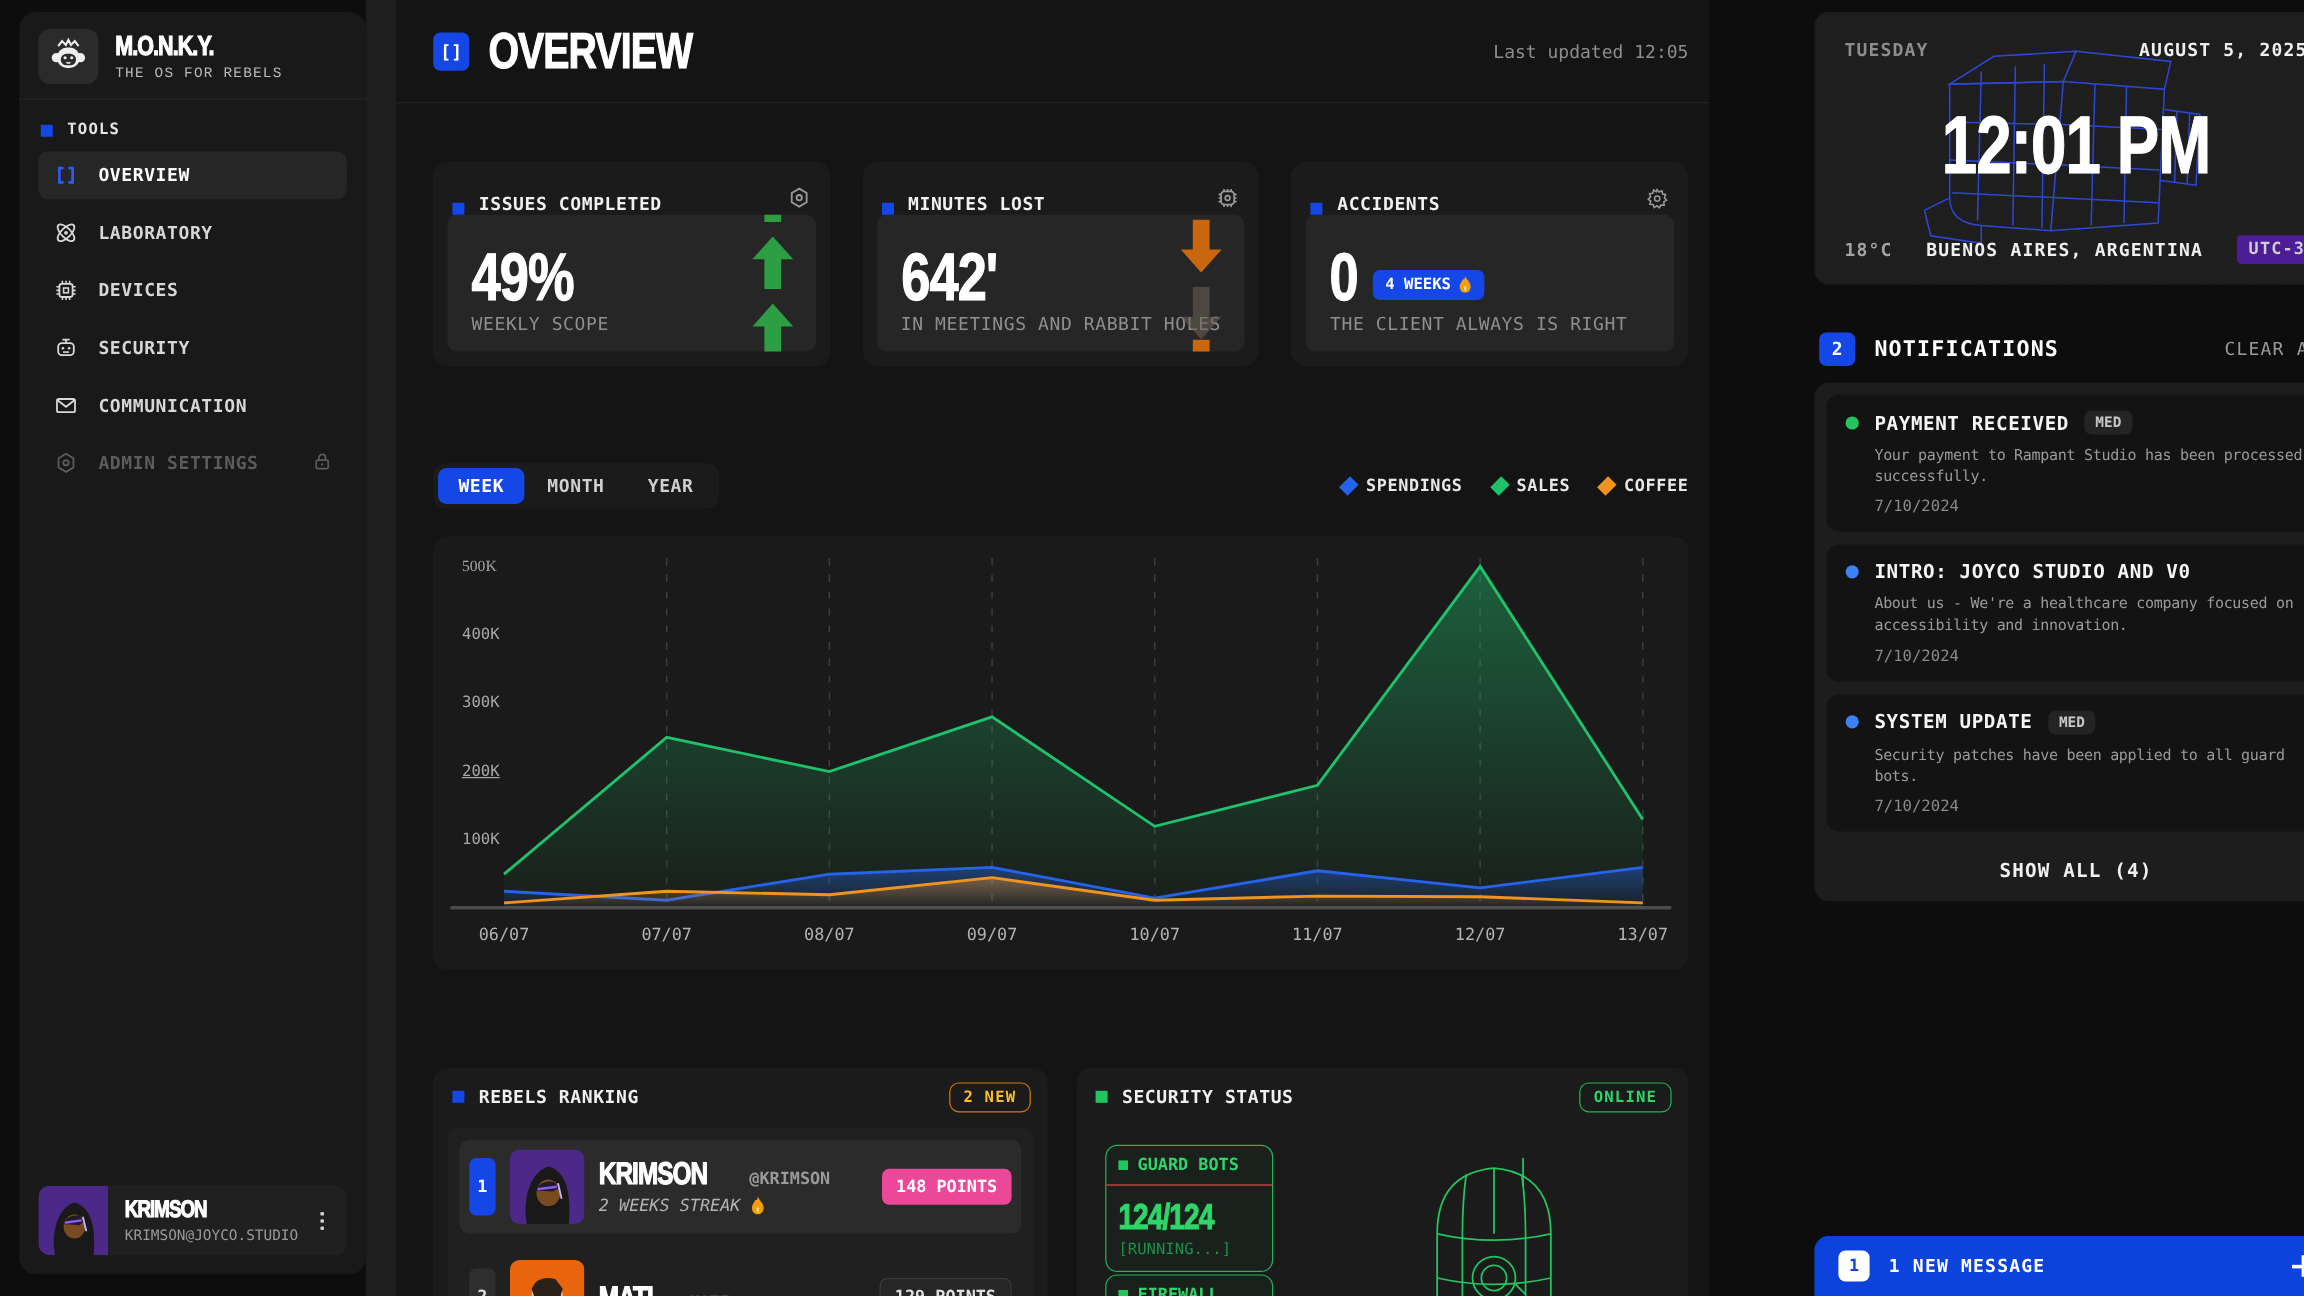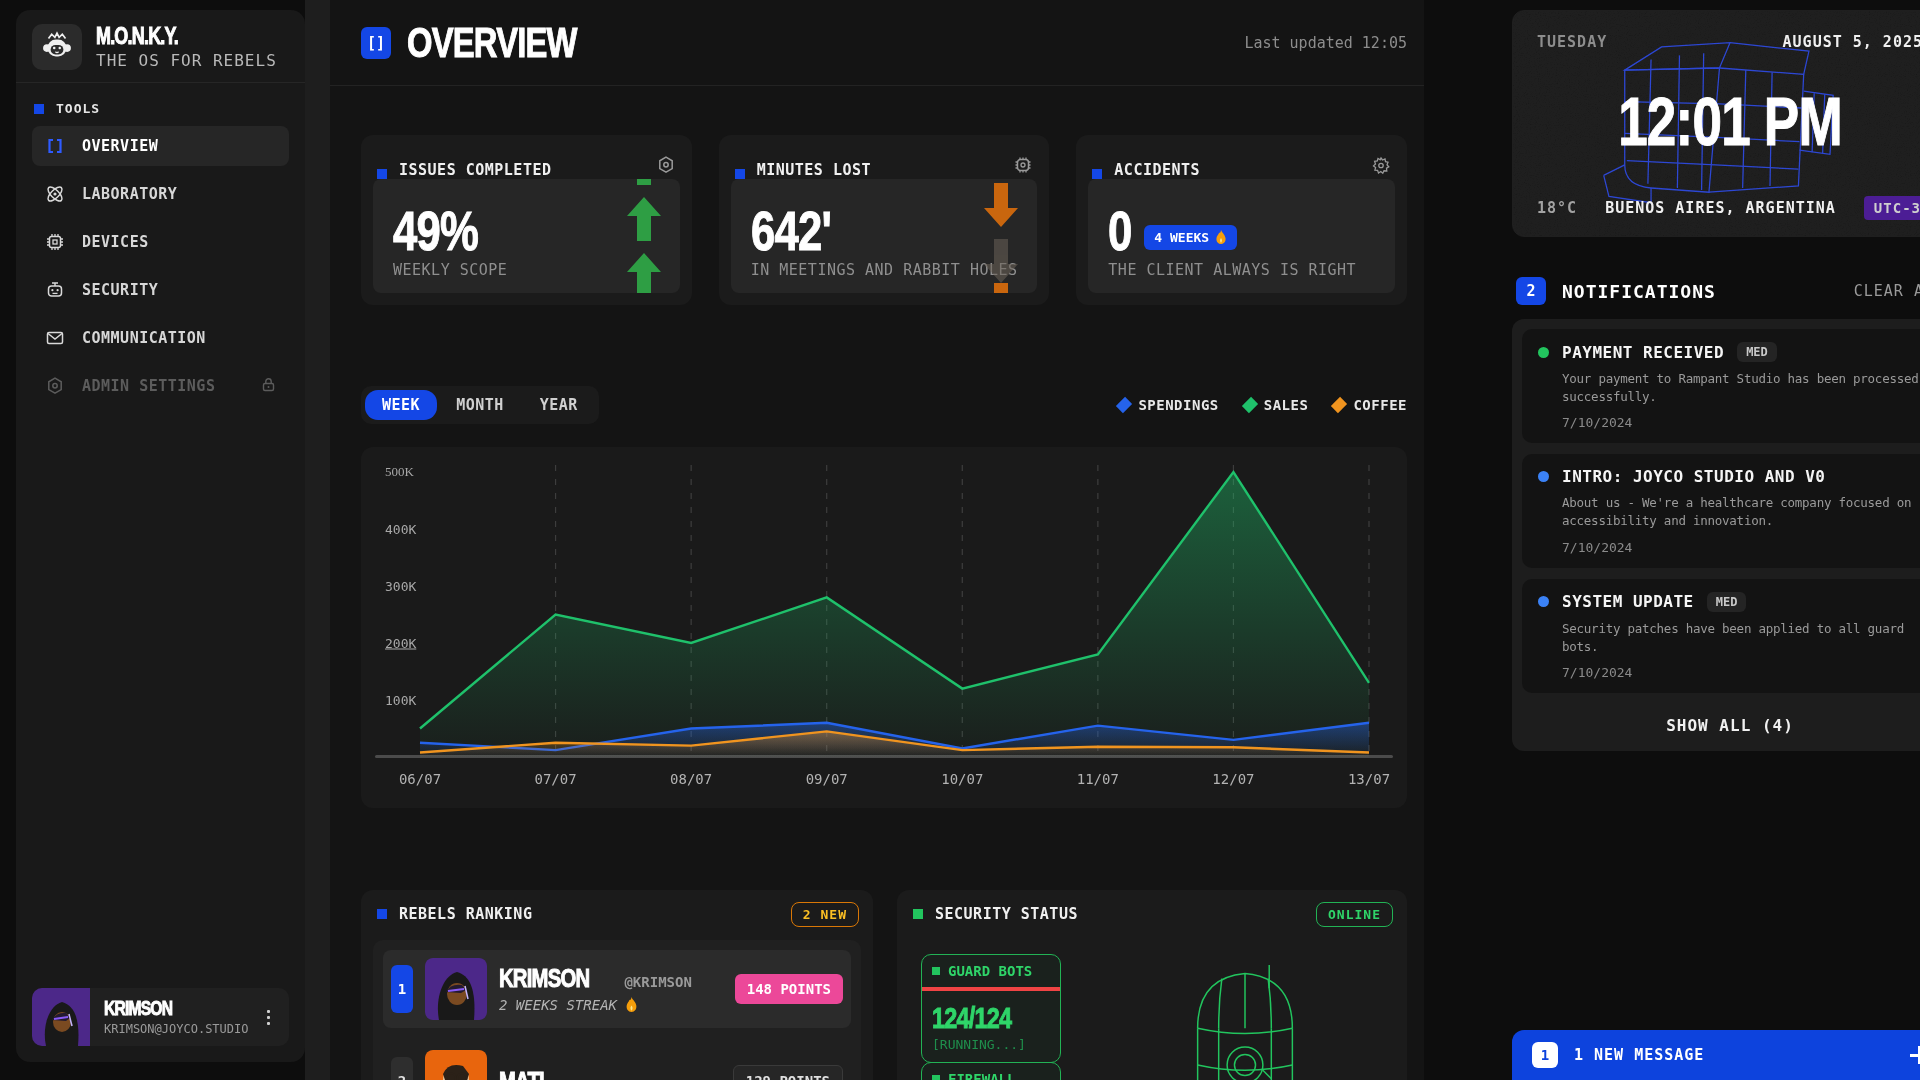--- a/index.html
+++ b/index.html
@@ -8,21 +8,21 @@
   .disp { font-family:"Liberation Sans","DejaVu Sans",sans-serif; font-weight:bold; }
   .squeeze { display:inline-block; transform:scaleX(.78); transform-origin:left center; letter-spacing:-1px; -webkit-text-stroke:1px currentColor; white-space:nowrap; }
   .bluesq { width:10px; height:10px; background:#1447e6; display:inline-block; flex:none; }
   .greensq { width:10px; height:10px; background:#22c55e; display:inline-block; flex:none; }
 
   
   #sidebar { position:absolute; left:16px; top:10px; width:289px; height:1052px; background:#191919; border-radius:14px; }
   .logo-row { display:flex; align-items:center; gap:14px; padding:14px 16px 12px 16px; }
   .logo-box { width:50px; height:46px; background:#2b2b2b; border-radius:10px; display:flex; align-items:center; justify-content:center; }
   .logo-title { font-size:23px; color:#fff; line-height:1.05; }
-  .logo-sub { font-size:16px; color:#b9b9b9; letter-spacing:1px; margin-top:3px; }
+  .logo-sub { font-size:12px; color:#b9b9b9; letter-spacing:1px; margin-top:3px;font-family:Liberation Mono, monospace; }
   .side-divider { height:1px; background:#262626; }
   .section-label { display:flex; align-items:center; gap:12px; font-size:13px; font-weight:bold; letter-spacing:1px; color:#e5e5e5; padding:18px 16px 10px 18px; }
   .nav { padding:0 16px; display:flex; flex-direction:column; gap:8px; }
   .nav-item { height:40px; display:flex; align-items:center; gap:16px; padding:0 12px; border-radius:8px; color:#d7d7d7; font-size:15px; font-weight:bold; letter-spacing:.5px; }
   .nav-item.active { background:#262626; color:#fff; }
   .nav-item.disabled { color:#5c5c5c; }
   .nav-item .nav-ic { width:22px; display:flex; justify-content:center; }
   .nav-item .grow { flex:1; }
   .user-block { position:absolute; left:0; bottom:0; width:100%; }
   .user-card { margin:10px 16px 16px 16px; background:#202020; border-radius:10px; display:flex; align-items:center; overflow:hidden; height:58px; }
@@ -49,21 +49,21 @@
   .stat-head .ic { margin-left:auto; }
   .stat-body { position:absolute; left:12px; right:12px; top:44px; bottom:12px; background:#262626; border-radius:8px; overflow:hidden; }
   .stat-value { position:absolute; left:20px; top:24px; font-size:56px; color:#fff; line-height:1; }
   .stat-caption { position:absolute; left:20px; bottom:14px; font-size:15px; color:#8f8f8f; letter-spacing:.5px; }
   .arrow-col { position:absolute; right:14px; top:0; bottom:0; width:44px; }
   .stat-badge { position:absolute; left:56px; top:46px; background:#1447e6; border-radius:6px; color:#fff; font-size:13px; font-weight:bold; padding:5px 10px; display:flex; align-items:center; gap:6px; }
 
   .chart-controls { display:flex; align-items:center; margin:81px 17px 0 31px; }
   .tabs { background:#1b1b1b; border-radius:10px; padding:4px; display:flex; gap:2px; }
   .tab { font-size:15px; font-weight:bold; color:#d0d0d0; padding:6px 17px; border-radius:7px; letter-spacing:.5px; }
-  .tab.active { background:#1447e6; color:#fff;border-radius:13px; }
+  .tab.active { background:#1447e6; color:#fff; }
   .legend { margin-left:auto; display:flex; gap:26px; align-items:center; }
   .legend-item { display:flex; gap:9px; align-items:center; font-size:14px; font-weight:bold; color:#e8e8e8; letter-spacing:.5px; }
   .diamond { width:10px; height:10px; transform:rotate(45deg) scaleY(1.3); }
 
   .chart-card { position:relative; margin:23px 17px 0 31px; height:361px; background:#1a1a1a; border-radius:12px; }
   .ylab { position:absolute; left:24px; font-size:13px; color:#a8a8a8; transform:translateY(-50%); }
   .xlab { position:absolute; font-size:14px; color:#b3b3b3; transform:translateX(-50%); top:324px; }
   .baseline { position:absolute; left:14px; right:14px; top:308px; height:3px; background:#4b4b4b; border-radius:2px; }
 
   .bottom-row { display:flex; gap:24px; margin:82px 17px 0 31px; }
@@ -81,21 +81,21 @@
   .rank-chip.first { background:#1447e6; color:#fff; }
   .rank-avatar { width:62px; height:62px; border-radius:8px; flex:none; }
   .rank-name { font-size:26px; color:#fff; line-height:1; }
   .rank-handle { font-size:14px; color:#9a9a9a; font-weight:bold; }
   .rank-streak { font-size:14px; color:#b3b3b3; font-style:italic; margin-top:6px; display:flex; gap:8px; align-items:center; }
   .rank-points { margin-left:auto; font-size:14px; font-weight:bold; border-radius:6px; padding:7px 12px; }
   .points-blue { background:#ec4899; color:#fff; }
   .points-gray { background:#262626; color:#e0e0e0; border:1px solid #3a3a3a; }
   .sec-body { position:relative; margin:2px 12px 12px 16px; height:200px; }
   .sec-panel { position:absolute; left:8px; width:140px; border:1.5px solid #22b355; border-radius:10px; background:rgba(34,197,94,.04); }
-  .sec-panel-head { display:flex; align-items:center; gap:8px; padding:8px 10px; border-bottom:4px solid #ef4444; color:#2fd569; font-size:14px; font-weight:bold; }
+  .sec-panel-head { display:flex; align-items:center; gap:8px; padding:8px 10px; border-bottom:1px solid #ef4444; color:#2fd569; font-size:14px; font-weight:bold; }
   .sec-sq { width:8px; height:8px; background:#22c55e; flex:none; }
   .sec-value { font-size:30px; color:#2fd569; padding:10px 10px 2px 10px; }
   .sec-status { font-size:13px; color:#1f8f4c; padding:0 10px 10px 10px; }
 
   
   #right { position:absolute; left:1512px; top:0; width:436px; height:1080px; }
   .clock-card { position:relative; margin-top:10px; height:227px; background:#131313; border-radius:12px; overflow:hidden; border:1px solid #1f1f1f; }
   .clock-top { position:absolute; top:22px; left:24px; right:24px; display:flex; justify-content:space-between; font-size:15px; font-weight:bold; letter-spacing:1px; z-index:3; }
   .clock-day { color:#8d8d8d; }
   .clock-date { color:#f0f0f0; }

